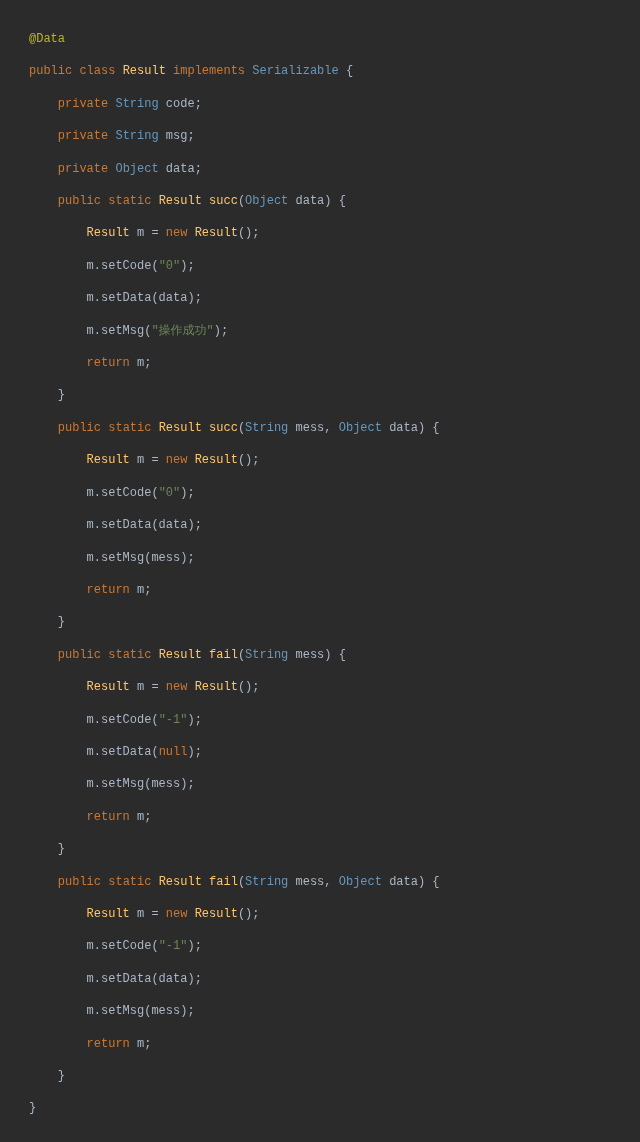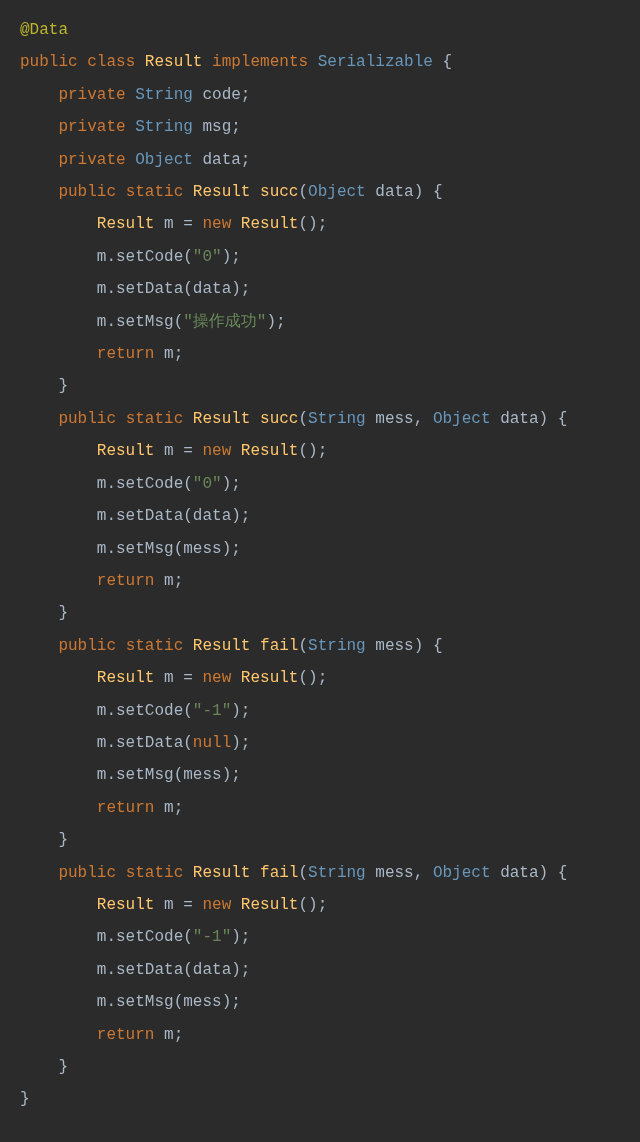--- a/index.html
+++ b/index.html
@@ -4,24 +4,24 @@
 <style>
   html, body {
     margin: 0;
     padding: 0;
     background: #2b2b2b;
     width: 640px;
     height: 1142px;
     overflow: hidden;
   }
   pre.code {
-    margin: 4px;
+    margin: 13px;
     padding: 18px 16px;
     font-family: Consolas, "Courier New", monospace;
-    font-size: 16px;
+    font-size: 12px;
     line-height: 16.2px;
     color: #a9b7c6;
     white-space: pre;
   }
   .kw   { color: #cc7832; }            
   .cls  { color: #ffc66d; }            
   .typ  { color: #6897bb; }            
   .mth  { color: #ffc66d; }            
   .str  { color: #6a8759; }            
   .ann  { color: #bbb529; }            

